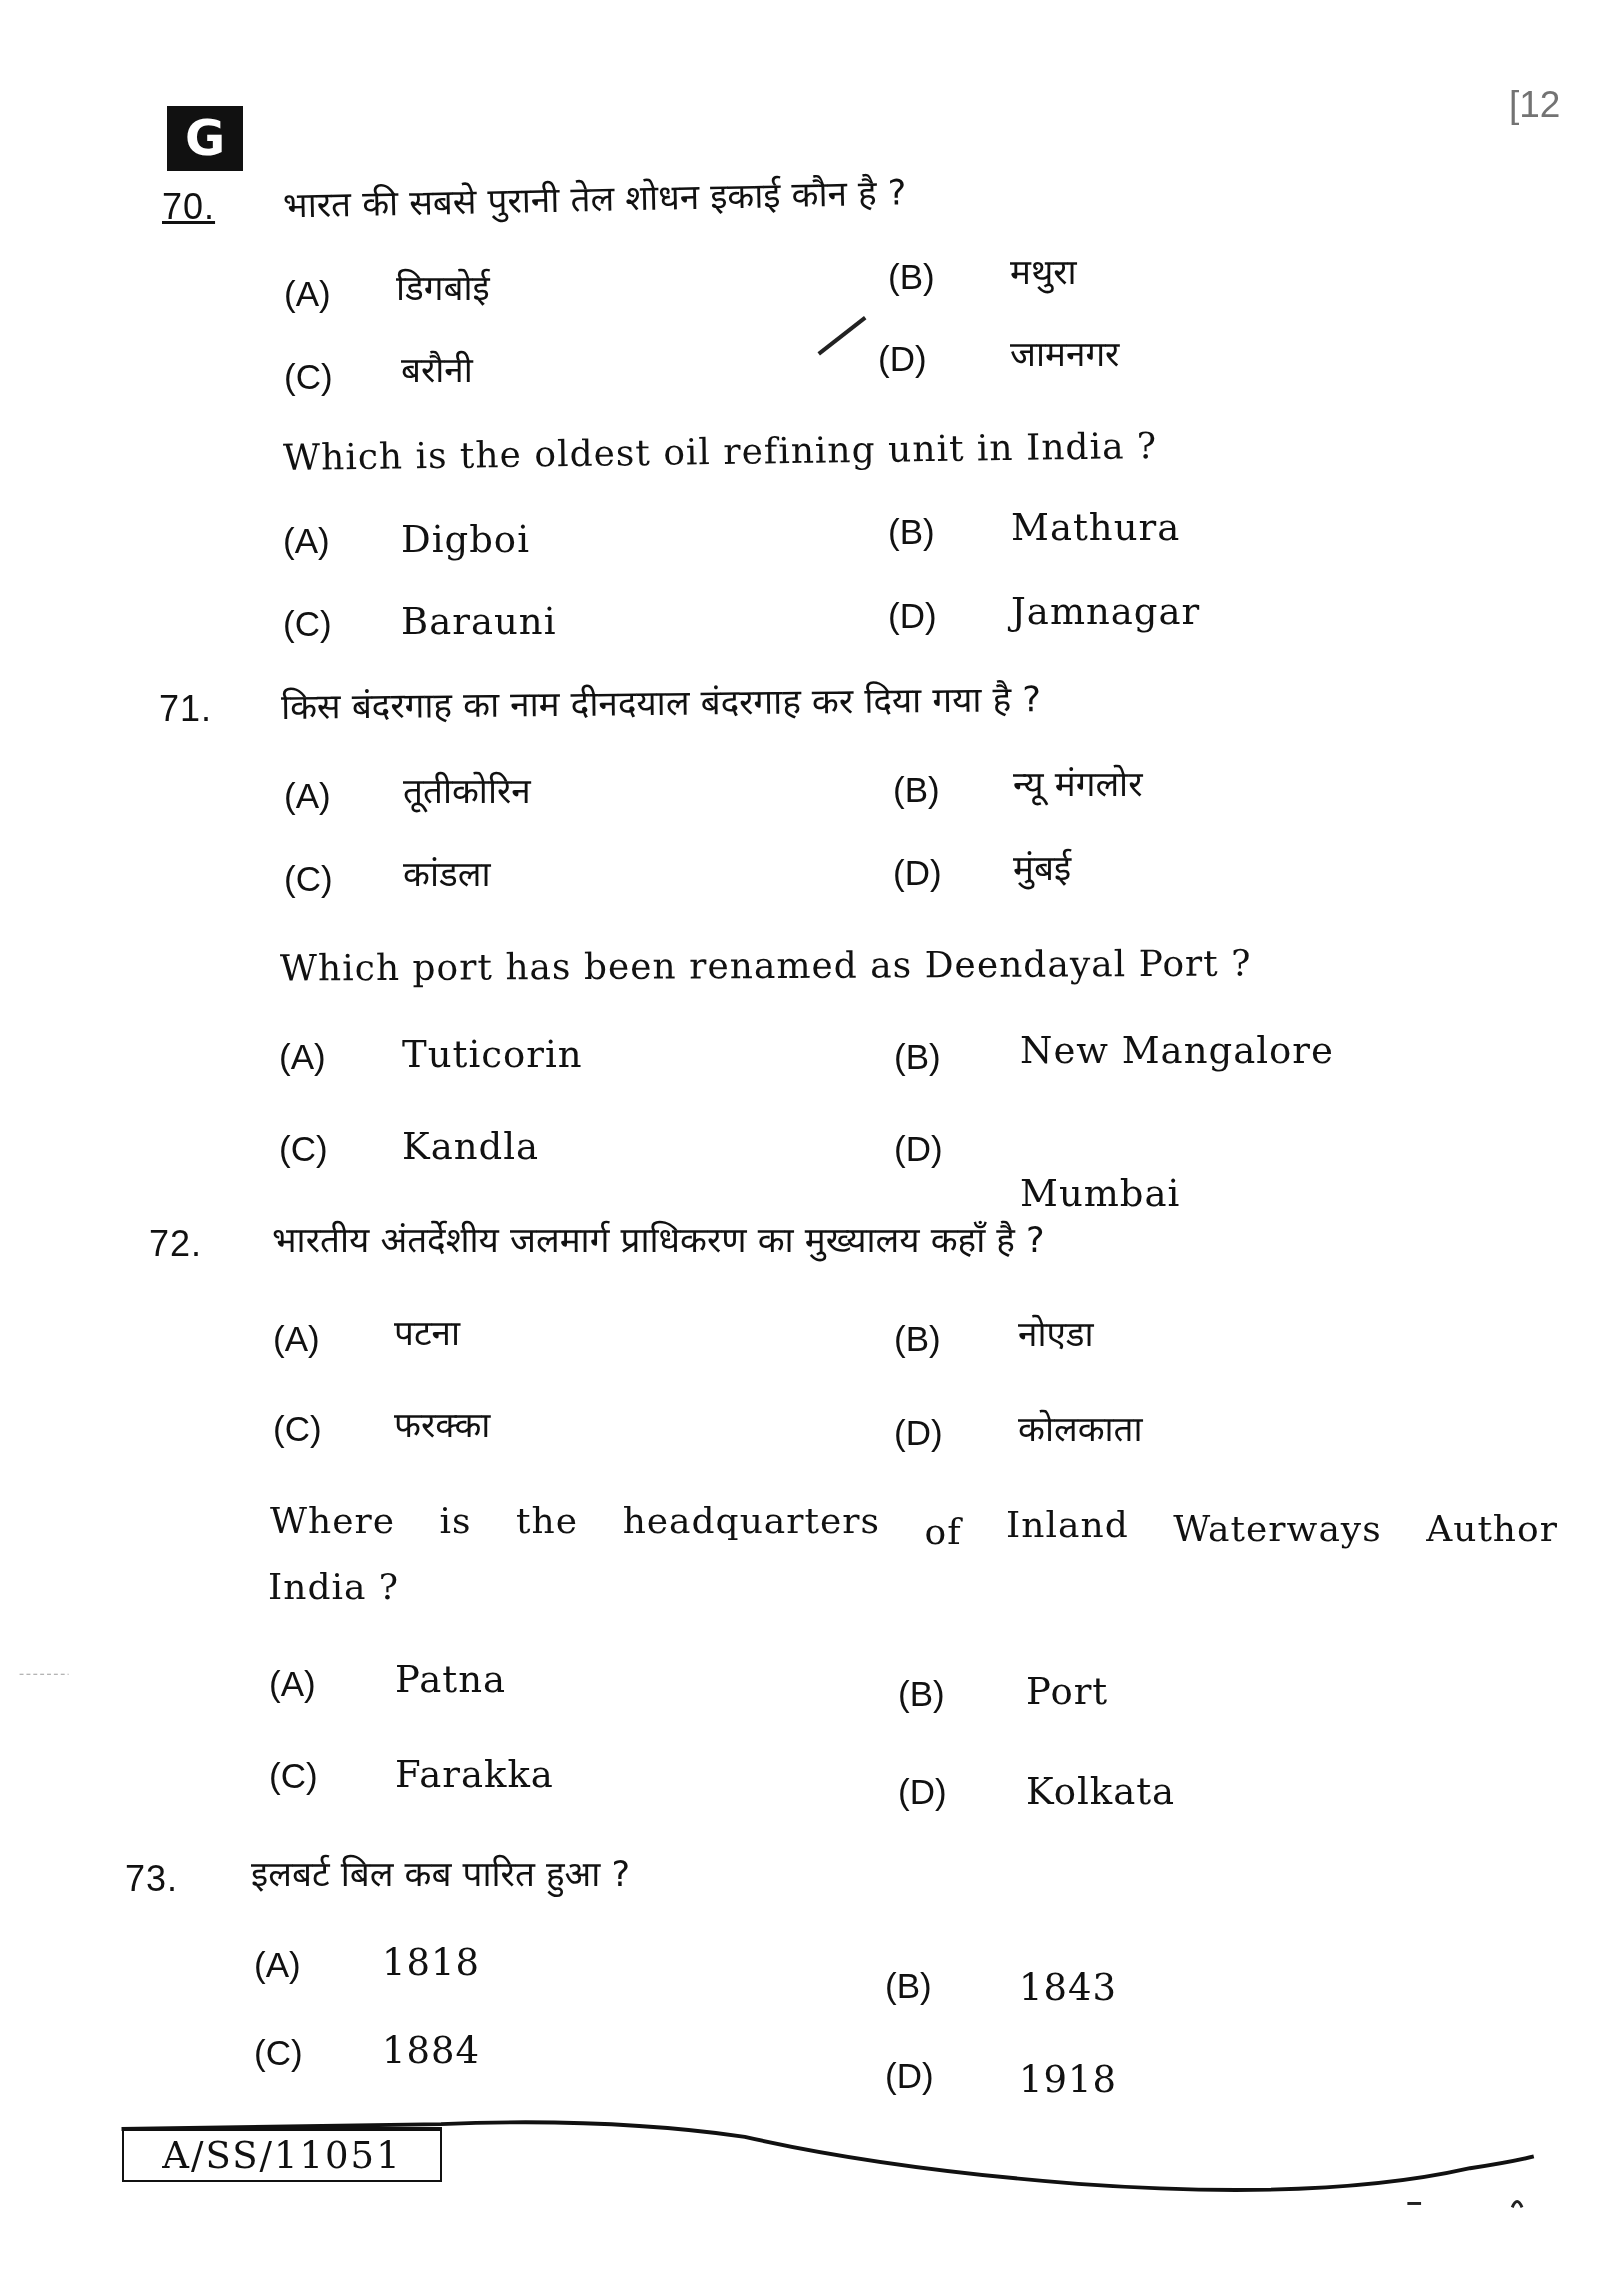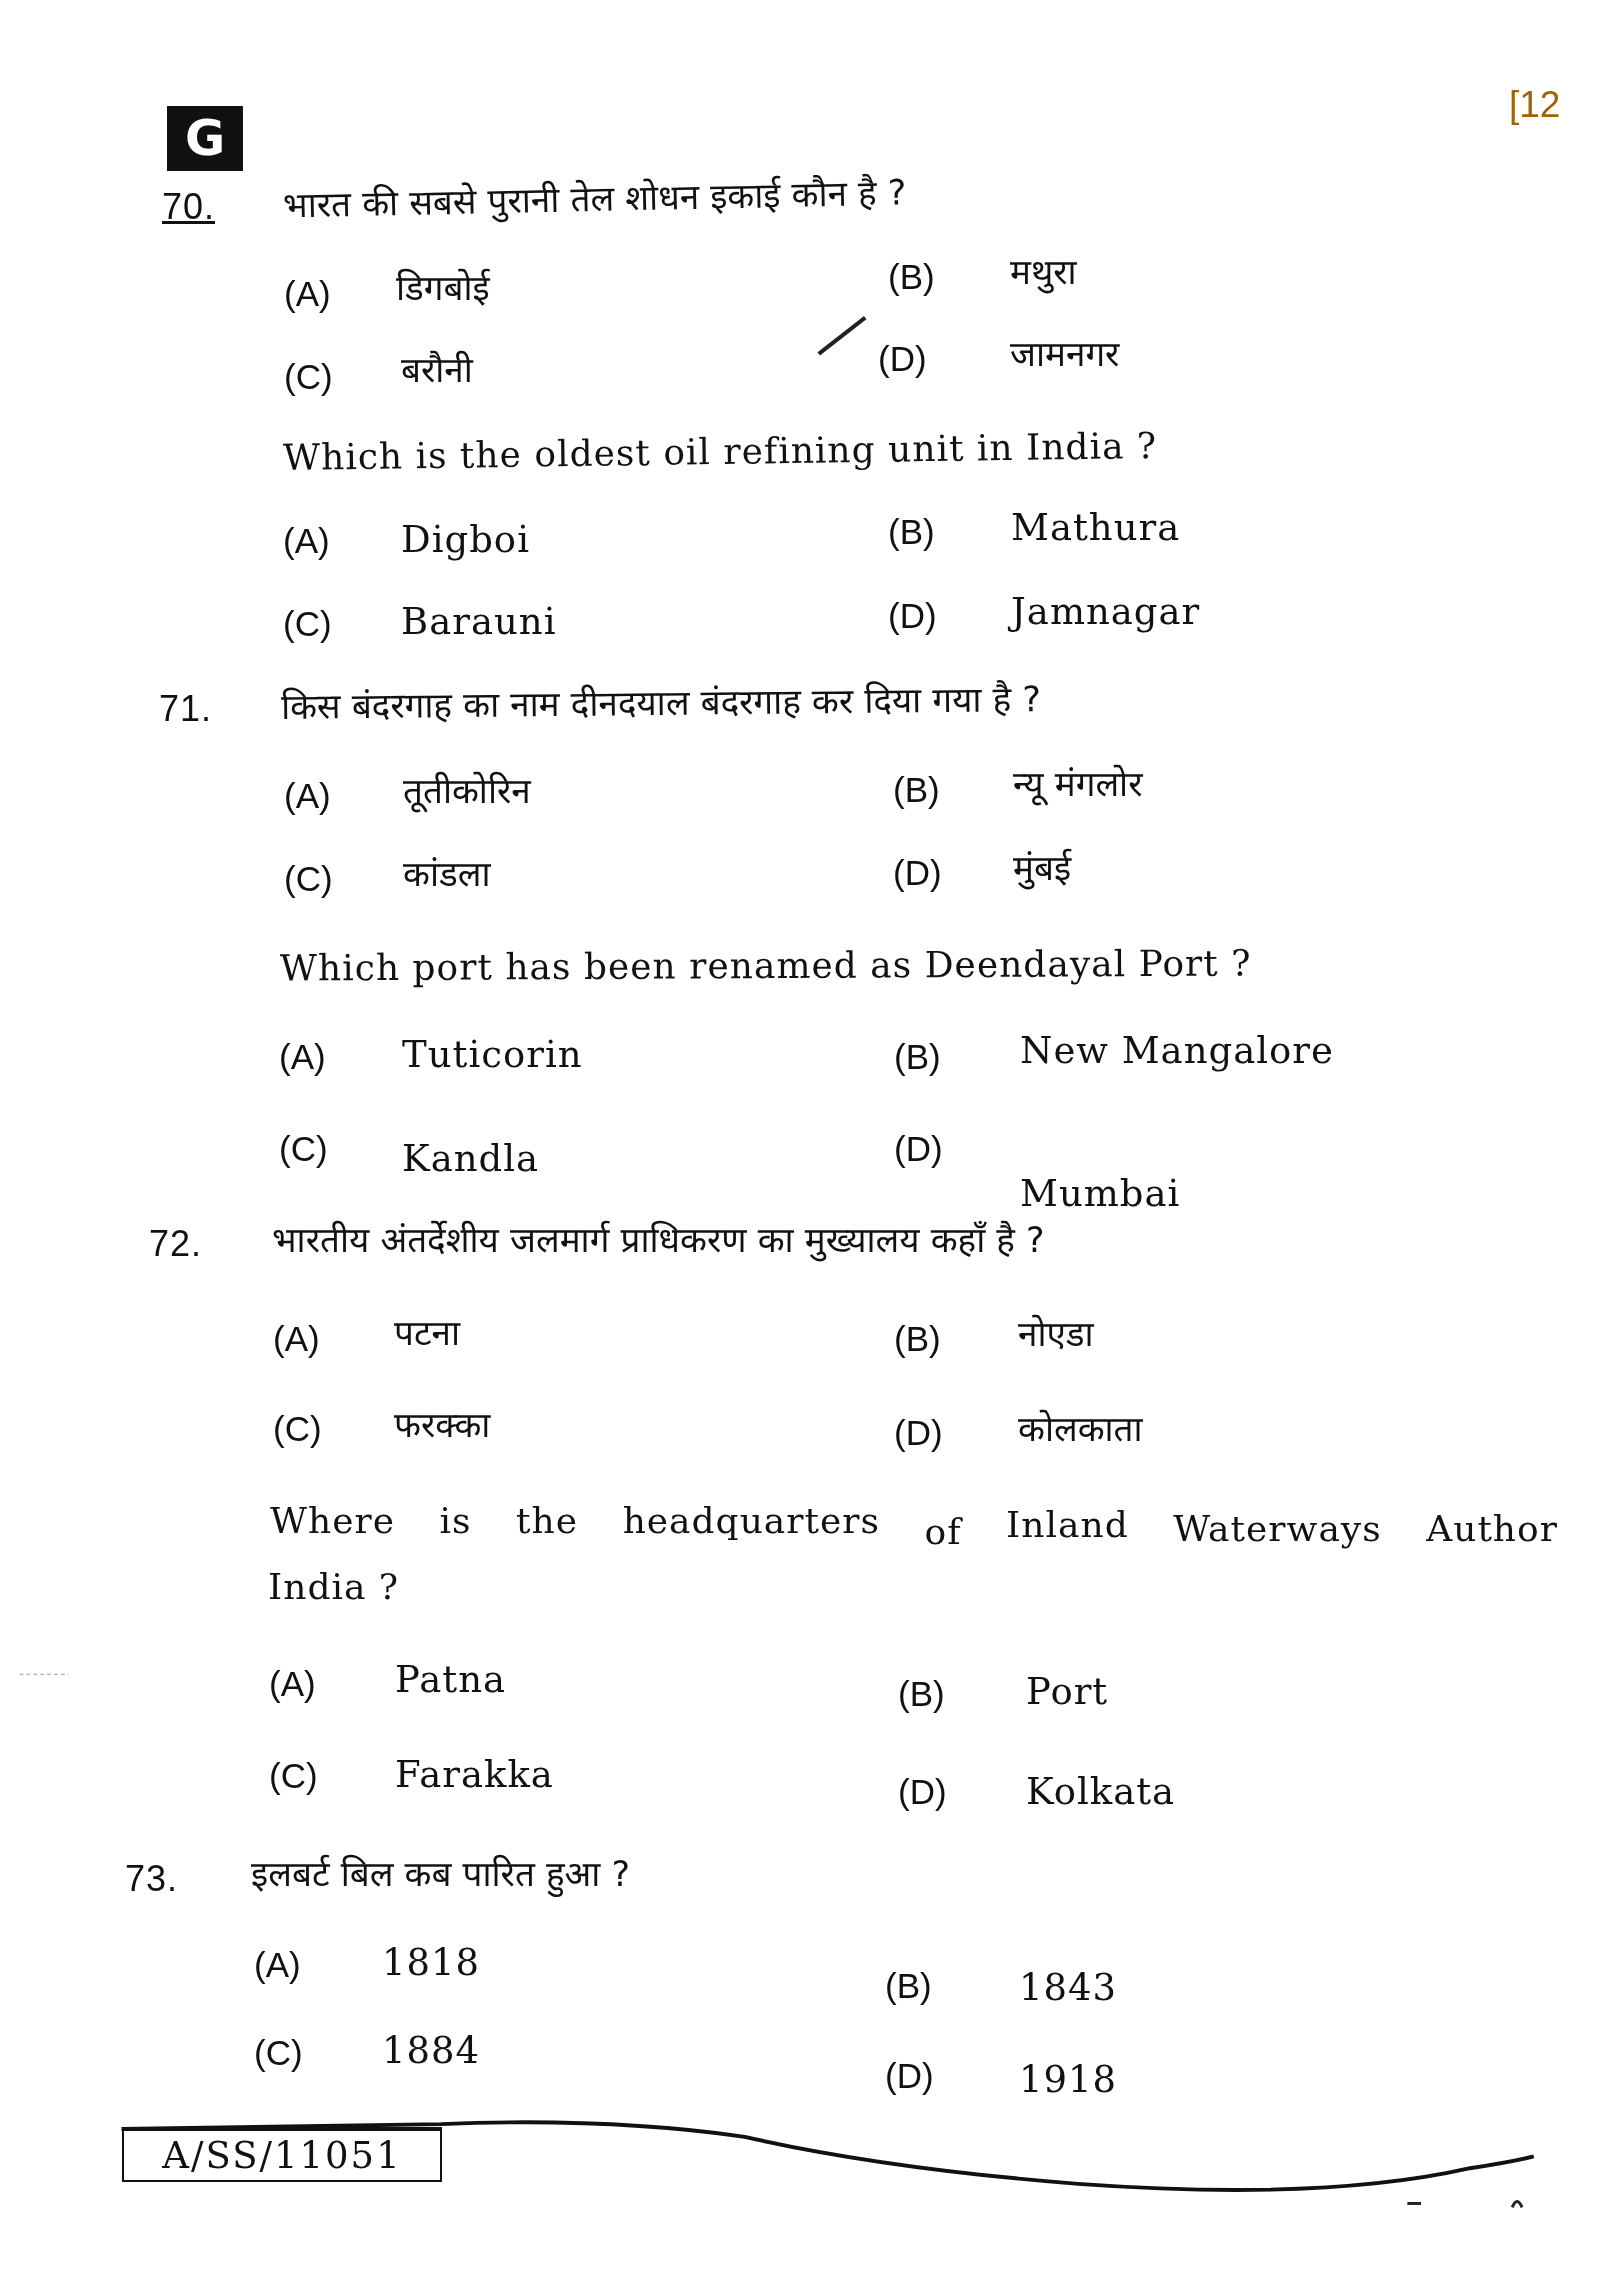--- a/index.html
+++ b/index.html
@@ -2,21 +2,21 @@
 <html><head>
 <meta charset="utf-8">
 <style>
   html, body { margin:0; padding:0; background:#ffffff; }
   body { width:1621px; height:2293px; position:relative; overflow:hidden;
          font-family:"DejaVu Serif", "Liberation Serif", serif; color:#111; }
   .abs { position:absolute; white-space:nowrap; }
   .g-box { left:167px; top:106px; width:76px; height:65px; background:#111; color:#fff;
            font-family:"DejaVu Sans", sans-serif; font-weight:bold; font-size:49px;
            display:flex; align-items:center; justify-content:center; }
-  .page-mark { left:1509px; top:84px; font-family:"Liberation Sans", sans-serif; font-size:37px; color:#a16207; }
+  .page-mark { left:1509px; top:84px; font-family:"Liberation Sans", sans-serif; font-size:37px; color:#737373; }
   .qnum { font-family:"Liberation Sans", sans-serif; font-size:36px; letter-spacing:1px; }
   .hindi { font-family:"DejaVu Sans", sans-serif; font-size:35px; }
   .eng { font-family:"DejaVu Serif", serif; font-size:36px; letter-spacing:1px; }
   .opt-label { font-family:"Liberation Sans", sans-serif; font-size:35px; }
   .opt-val-hi { font-family:"DejaVu Sans", sans-serif; font-size:35px; }
   .opt-val-en { font-family:"DejaVu Serif", serif; font-size:37px; letter-spacing:1px; }
   .footer-code { left:122px; top:2127px; width:320px; height:55px; border:2.9px solid #111; border-top:4.9px solid #111;
                  font-family:"DejaVu Serif", serif; font-size:37px; letter-spacing:2px;
                  display:flex; align-items:center; justify-content:center; box-sizing:border-box; }
   .tick { position:absolute; left:864px; top:316px; width:3.9px; height:59px; background:#222; transform:rotate(52deg); transform-origin:top left; }
@@ -71,21 +71,21 @@
   <div class="abs opt-val-hi" style="left:1013px; top:843px;">मुंबई</div>
 
   <div class="abs eng" style="left:280px; top:945px; transform:rotate(-0.3deg);">Which port has been renamed as Deendayal Port ?</div>
 
   <div class="abs opt-label" style="left:279px; top:1037px;">(A)</div>
   <div class="abs opt-val-en" style="left:402px; top:1033px;">Tuticorin</div>
   <div class="abs opt-label" style="left:894px; top:1037px;">(B)</div>
   <div class="abs opt-val-en" style="left:1020px; top:1029px;">New Mangalore</div>
 
   <div class="abs opt-label" style="left:279px; top:1129px;">(C)</div>
-  <div class="abs opt-val-en" style="left:402px; top:1125px;margin-top:12px;">Kandla</div>
+  <div class="abs opt-val-en" style="left:402px; top:1125px;">Kandla</div>
   <div class="abs opt-label" style="left:894px; top:1129px;">(D)</div>
   <div class="abs opt-val-en" style="left:1020px; top:1172px;">Mumbai</div>
 </div>
 
 <div>
   <div class="abs qnum" style="left:149px; top:1223px;">72.</div>
   <div class="abs hindi" style="left:272px; top:1215px;">भारतीय अंतर्देशीय जलमार्ग प्राधिकरण का मुख्यालय कहाँ है ?</div>
 
   <div class="abs opt-label" style="left:273px; top:1319px;">(A)</div>
   <div class="abs opt-val-hi" style="left:394px; top:1308px;">पटना</div>

